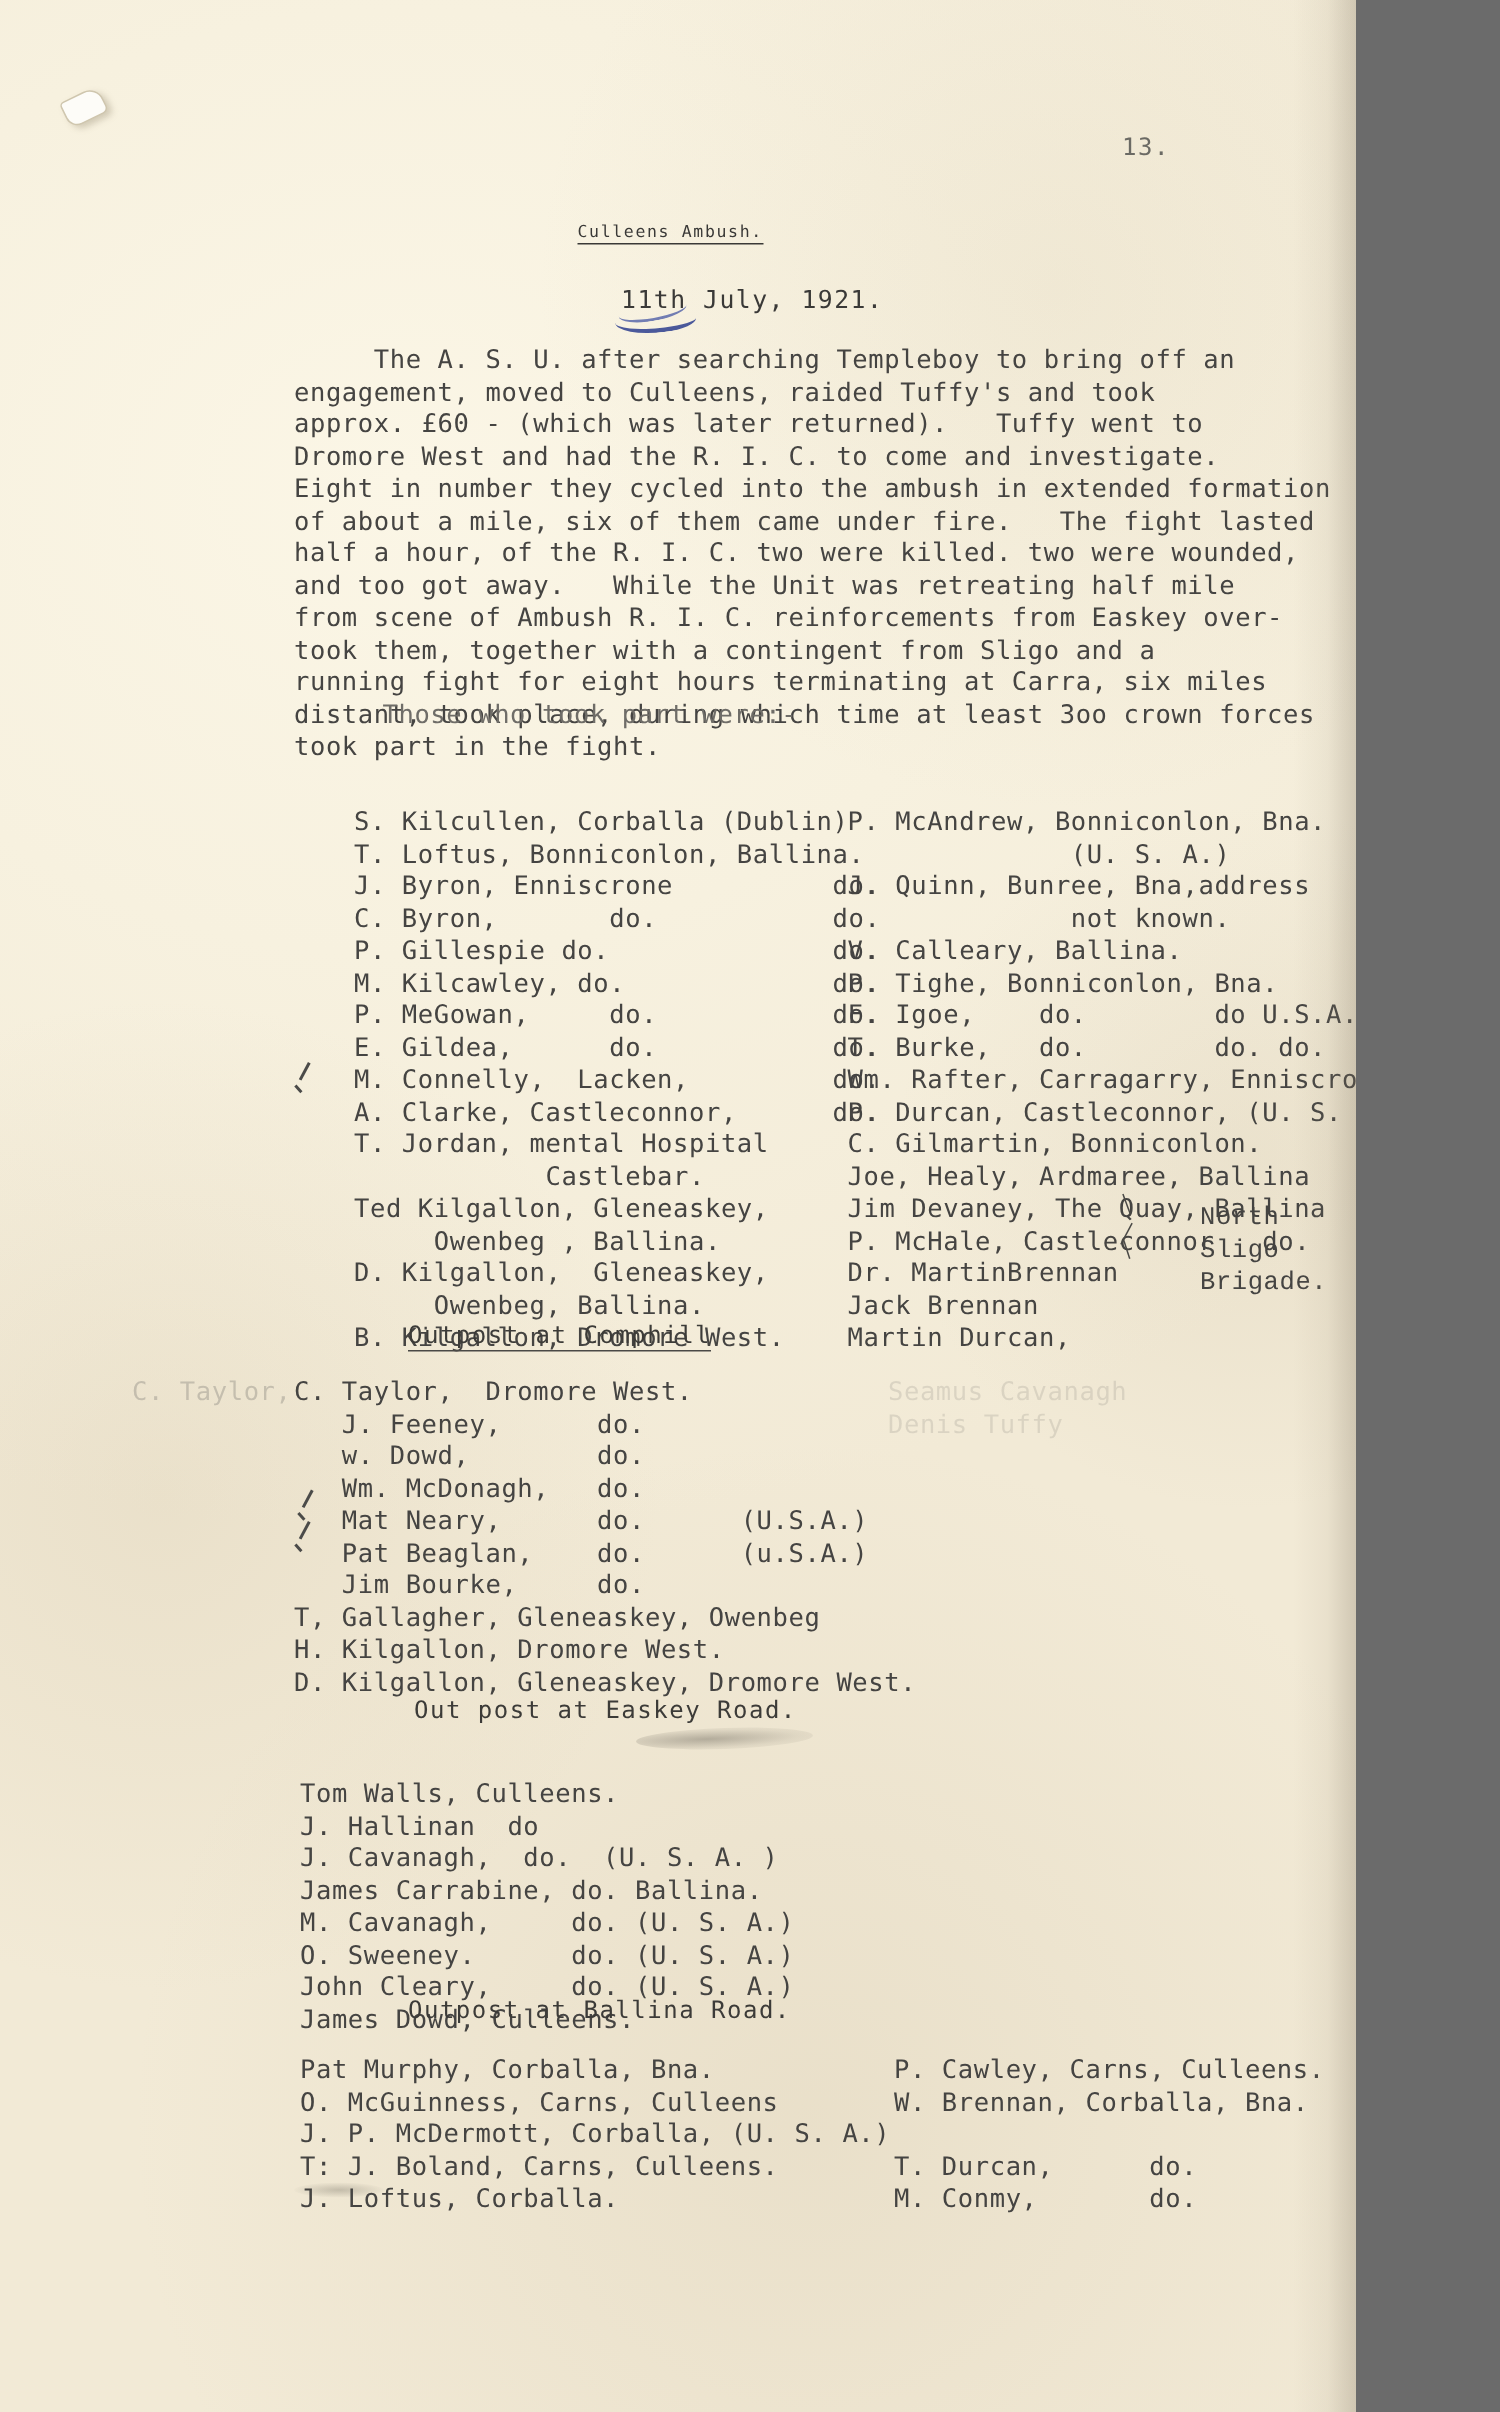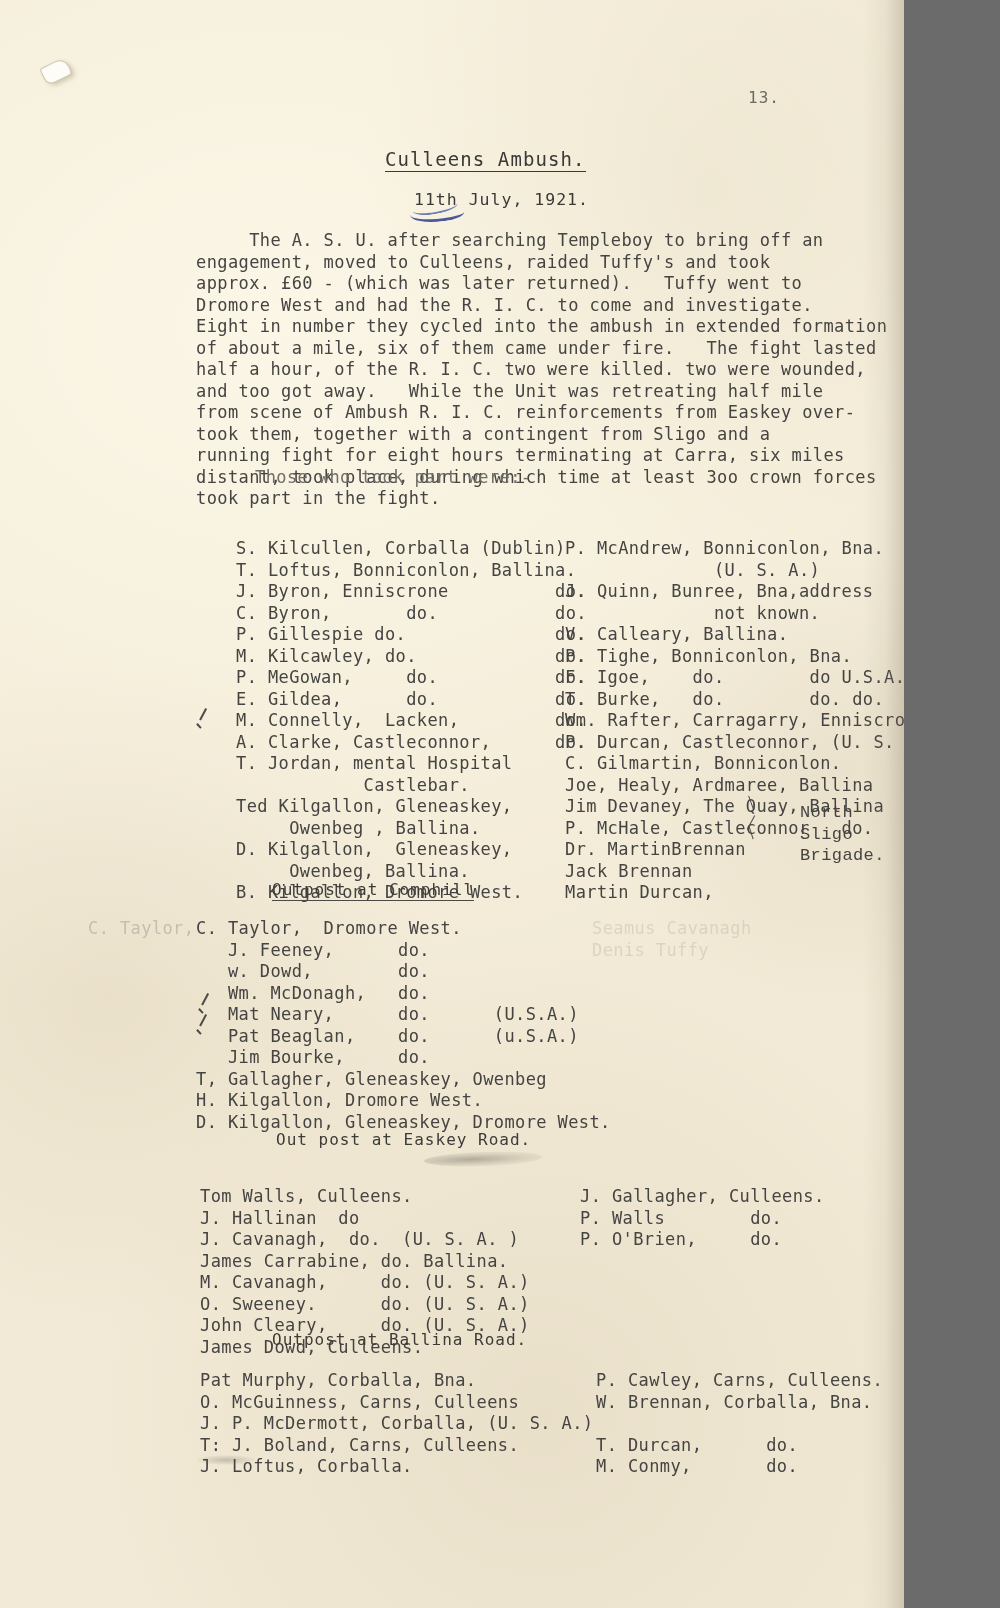--- a/index.html
+++ b/index.html
@@ -62,21 +62,21 @@
     position: absolute;
     left: 748px; top: 88px;
     font-size: 16px;
     letter-spacing: 1px;
     color: #6b6a64;
   }
 
   .title {
     position: absolute;
     left: 385px; top: 148px;
-    font-size: 19px;
+    font-size: 11px;
     letter-spacing: 1.1px;
     color: #3a3937;
   }
   .title .ul {
     border-bottom: 1.6px solid #3a3937;
     padding-bottom: 1px;
   }
   .datline {
     position: absolute;
     left: 414px; top: 190px;
@@ -272,23 +272,20 @@
   <div class="sec-head" style="left:276px; top:1130px;">Out post at Easkey Road.</div>
   <div class="smudge"></div>
   <div class="txt" style="left:200px; top:1186px;">Tom Walls, Culleens.
 J. Hallinan  do
 J. Cavanagh,  do.  (U. S. A. )
 James Carrabine, do. Ballina.
 M. Cavanagh,     do. (U. S. A.)
 O. Sweeney.      do. (U. S. A.)
 John Cleary,     do. (U. S. A.)
 James Dowd, Culleens.</div>
-  <div class="txt" style="left:580px; top:1186px;">J. Gallagher, Culleens.
-P. Walls        do.
-P. O'Brien,     do.</div>
 
   <div class="sec-head" style="left:272px; top:1330px;">Outpost at Ballina Road.</div>
   <div class="smudge2"></div>
   <div class="txt" style="left:596px; top:1370px;">P. Cawley, Carns, Culleens.
 W. Brennan, Corballa, Bna.
 
 T. Durcan,      do.
 M. Conmy,       do.</div>
   <div class="txt" style="left:200px; top:1370px;">Pat Murphy, Corballa, Bna.
 O. McGuinness, Carns, Culleens

